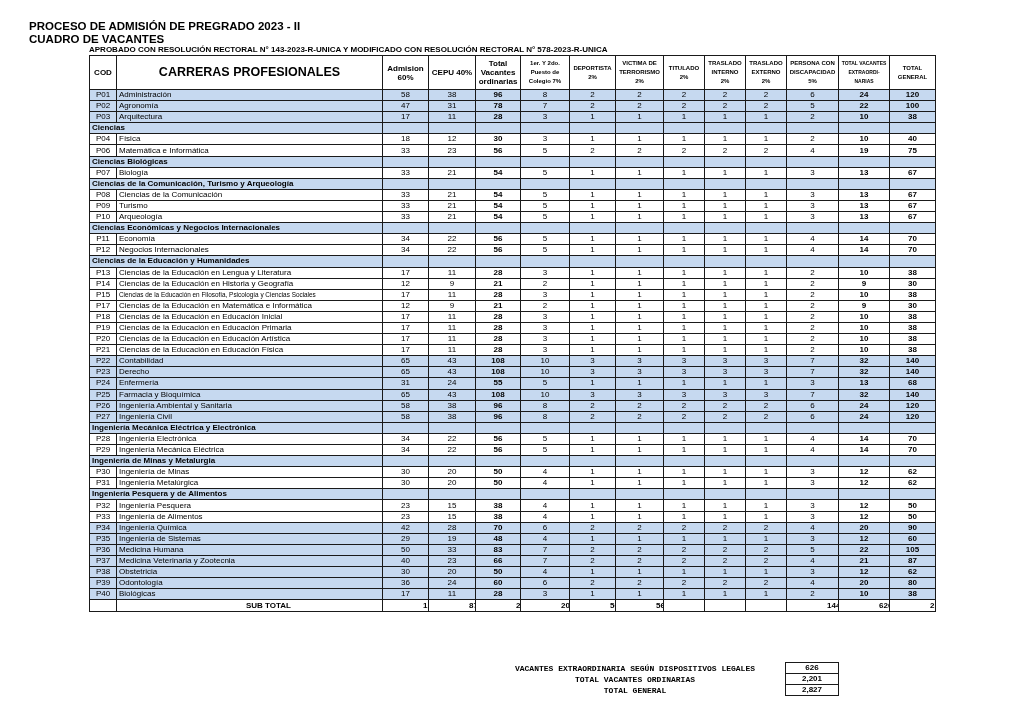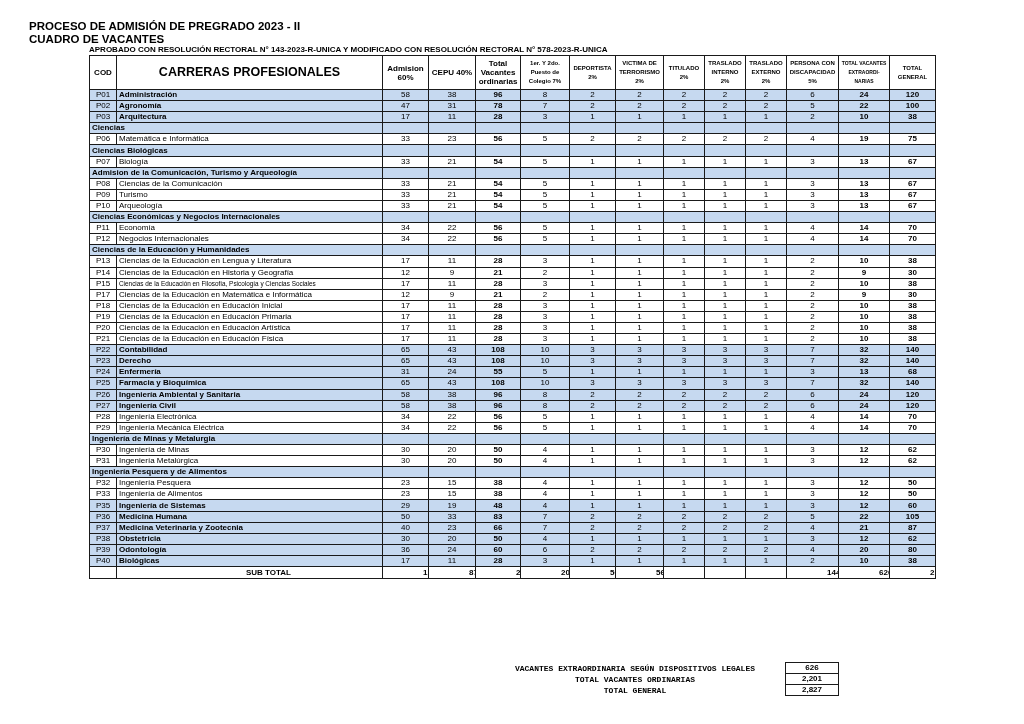--- a/index.html
+++ b/index.html
@@ -13,21 +13,21 @@
   table.main th { font-weight: bold; text-align: center; height: 33px; line-height: 9px; white-space: normal; background: #fff; }
   th.h-cod { font-size: 8px; }
   th.h-car { font-size: 12.5px; }
   th.h-sm { font-size: 8px; }
   th.h-xs { font-size: 6px; line-height: 8px; }
   th.h-xxs { font-size: 5px; line-height: 6.5px; }
   td.cod { text-align: center; }
   td.num { text-align: center; }
   td.b { font-weight: bold; }
   tr.hl td { background: #c6d9f0; }
-  tr.hl td.car { font-weight: bold; }
+  tr.hl td.car { font-weight: normal; }
   tr.grp td { background: #c6d9f0; }
   tr.grp td.gname { font-weight: bold; }
   tr.norm td { background: #ffffff; }
   tr.sub td { font-weight: bold; text-align: center; background: #fff; height: 11px; padding-left: 40px; }
   td.car.small { font-size: 6.4px; }
   .summary { position: absolute; left: 490px; top: 663px; width: 290px; font-size: 8px; font-weight: bold; text-align: center; line-height: 11px; font-family: Liberation Mono, monospace; }
   .sum-box { position: absolute; left: 785px; top: 662px; border-collapse: collapse; font-size: 8px; font-weight: bold; }
   .sum-box td { border: 1px solid #1a1a1a; width: 52px; height: 10px; line-height: 10px; text-align: center; padding: 0; }
 </style>
 </head>
@@ -130,20 +130,36 @@
         <td></td>
         <td></td>
         <td></td>
         <td></td>
         <td></td>
         <td></td>
         <td></td>
         <td></td>
       </tr>
       <tr class="norm">
+        <td class="cod">P04</td>
+        <td class="car">Física</td>
+        <td class="num">18</td>
+        <td class="num">12</td>
+        <td class="num b">30</td>
+        <td class="num">3</td>
+        <td class="num">1</td>
+        <td class="num">1</td>
+        <td class="num">1</td>
+        <td class="num">1</td>
+        <td class="num">1</td>
+        <td class="num">2</td>
+        <td class="num b">10</td>
+        <td class="num b">40</td>
+      </tr>
+      <tr class="norm">
         <td class="cod">P06</td>
         <td class="car">Matemática e Informática</td>
         <td class="num">33</td>
         <td class="num">23</td>
         <td class="num b">56</td>
         <td class="num">5</td>
         <td class="num">2</td>
         <td class="num">2</td>
         <td class="num">2</td>
         <td class="num">2</td>
@@ -177,21 +193,21 @@
         <td class="num">1</td>
         <td class="num">1</td>
         <td class="num">1</td>
         <td class="num">1</td>
         <td class="num">1</td>
         <td class="num">3</td>
         <td class="num b">13</td>
         <td class="num b">67</td>
       </tr>
       <tr class="grp">
-        <td colspan="2" class="gname">Admision de la Comunicación, Turismo y Arqueología</td>
+        <td colspan="2" class="gname">Ciencias de la Comunicación, Turismo y Arqueología</td>
         <td></td>
         <td></td>
         <td></td>
         <td></td>
         <td></td>
         <td></td>
         <td></td>
         <td></td>
         <td></td>
         <td></td>
@@ -525,20 +541,35 @@
         <td class="num">8</td>
         <td class="num">2</td>
         <td class="num">2</td>
         <td class="num">2</td>
         <td class="num">2</td>
         <td class="num">2</td>
         <td class="num">6</td>
         <td class="num b">24</td>
         <td class="num b">120</td>
       </tr>
+      <tr class="grp">
+        <td colspan="2" class="gname">Ingeniería Mecánica Eléctrica y Electrónica</td>
+        <td></td>
+        <td></td>
+        <td></td>
+        <td></td>
+        <td></td>
+        <td></td>
+        <td></td>
+        <td></td>
+        <td></td>
+        <td></td>
+        <td></td>
+        <td></td>
+      </tr>
       <tr class="norm">
         <td class="cod">P28</td>
         <td class="car">Ingeniería Electrónica</td>
         <td class="num">34</td>
         <td class="num">22</td>
         <td class="num b">56</td>
         <td class="num">5</td>
         <td class="num">1</td>
         <td class="num">1</td>
         <td class="num">1</td>
@@ -650,20 +681,36 @@
         <td class="num b">38</td>
         <td class="num">4</td>
         <td class="num">1</td>
         <td class="num">1</td>
         <td class="num">1</td>
         <td class="num">1</td>
         <td class="num">1</td>
         <td class="num">3</td>
         <td class="num b">12</td>
         <td class="num b">50</td>
+      </tr>
+      <tr class="hl">
+        <td class="cod">P34</td>
+        <td class="car">Ingeniería Química</td>
+        <td class="num">42</td>
+        <td class="num">28</td>
+        <td class="num b">70</td>
+        <td class="num">6</td>
+        <td class="num">2</td>
+        <td class="num">2</td>
+        <td class="num">2</td>
+        <td class="num">2</td>
+        <td class="num">2</td>
+        <td class="num">4</td>
+        <td class="num b">20</td>
+        <td class="num b">90</td>
       </tr>
       <tr class="hl">
         <td class="cod">P35</td>
         <td class="car">Ingeniería de Sistemas</td>
         <td class="num">29</td>
         <td class="num">19</td>
         <td class="num b">48</td>
         <td class="num">4</td>
         <td class="num">1</td>
         <td class="num">1</td>

